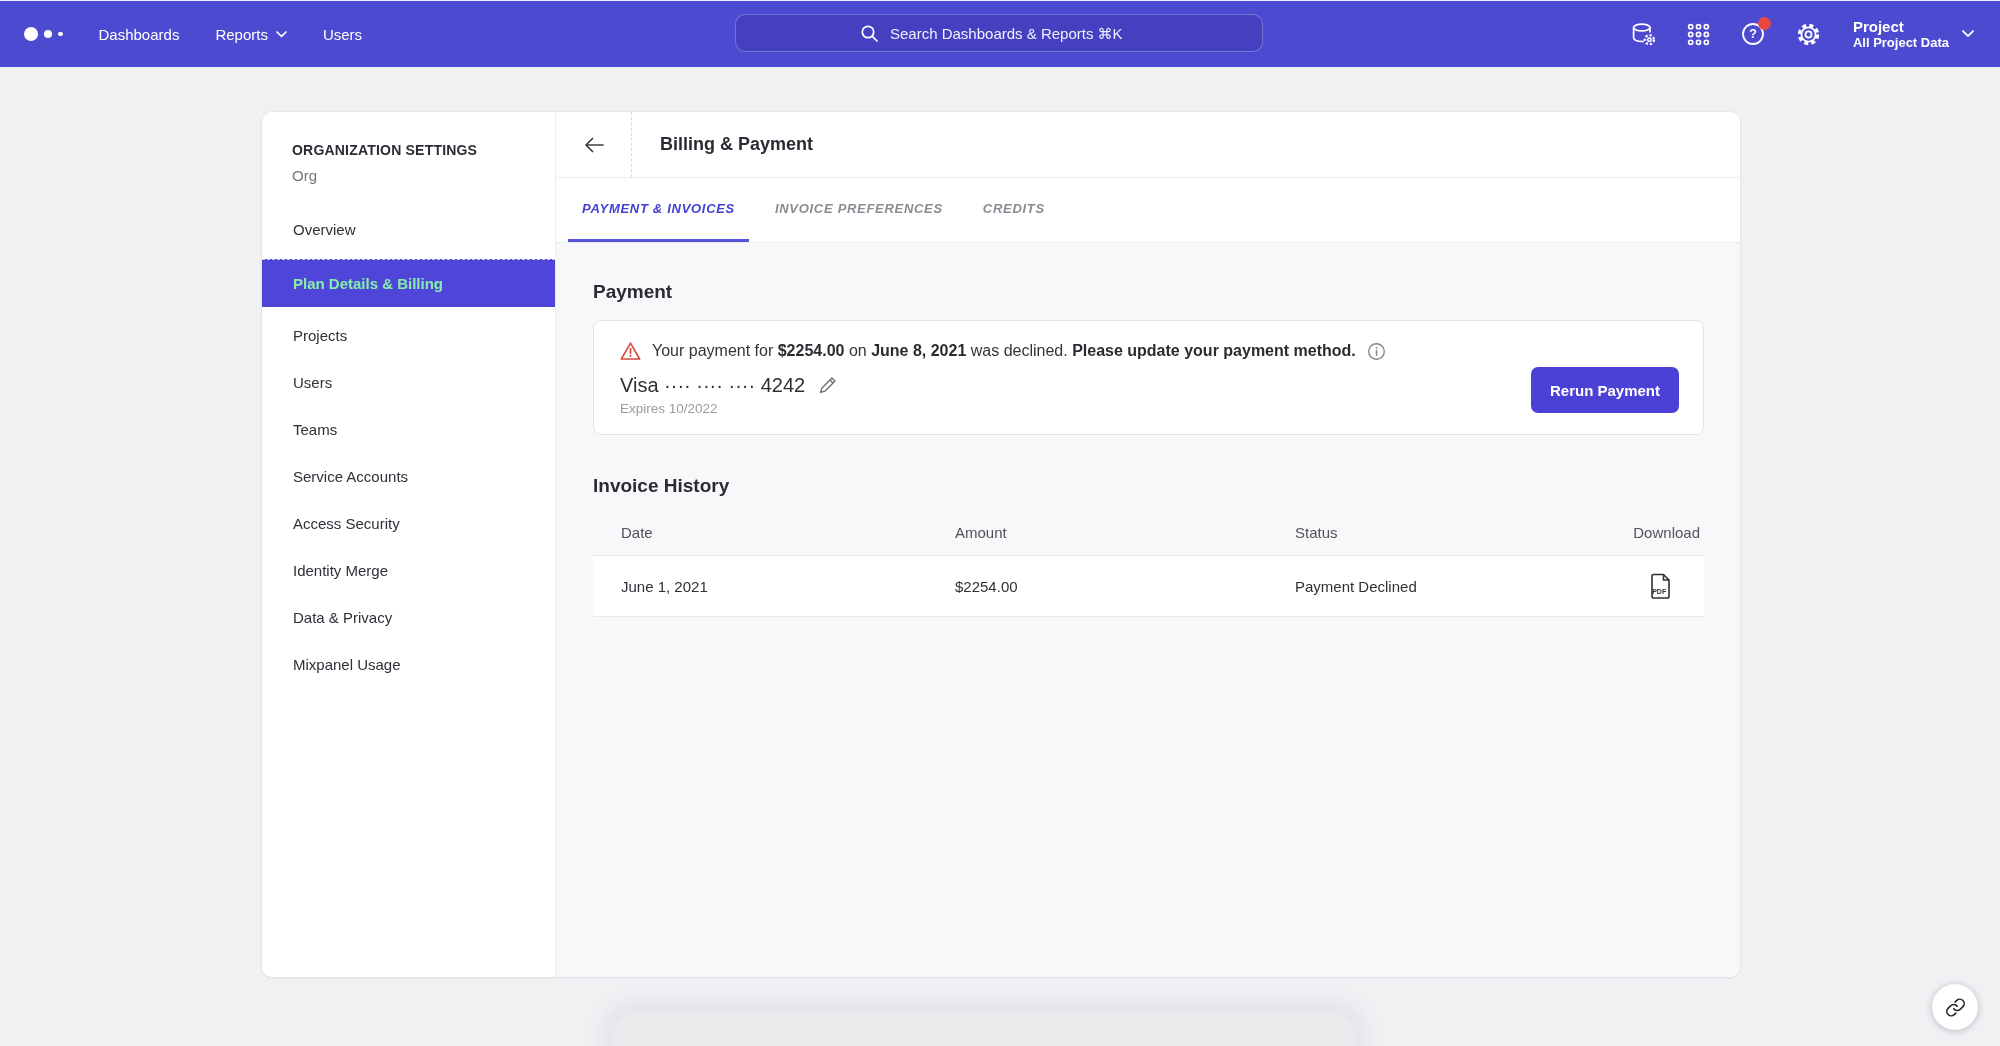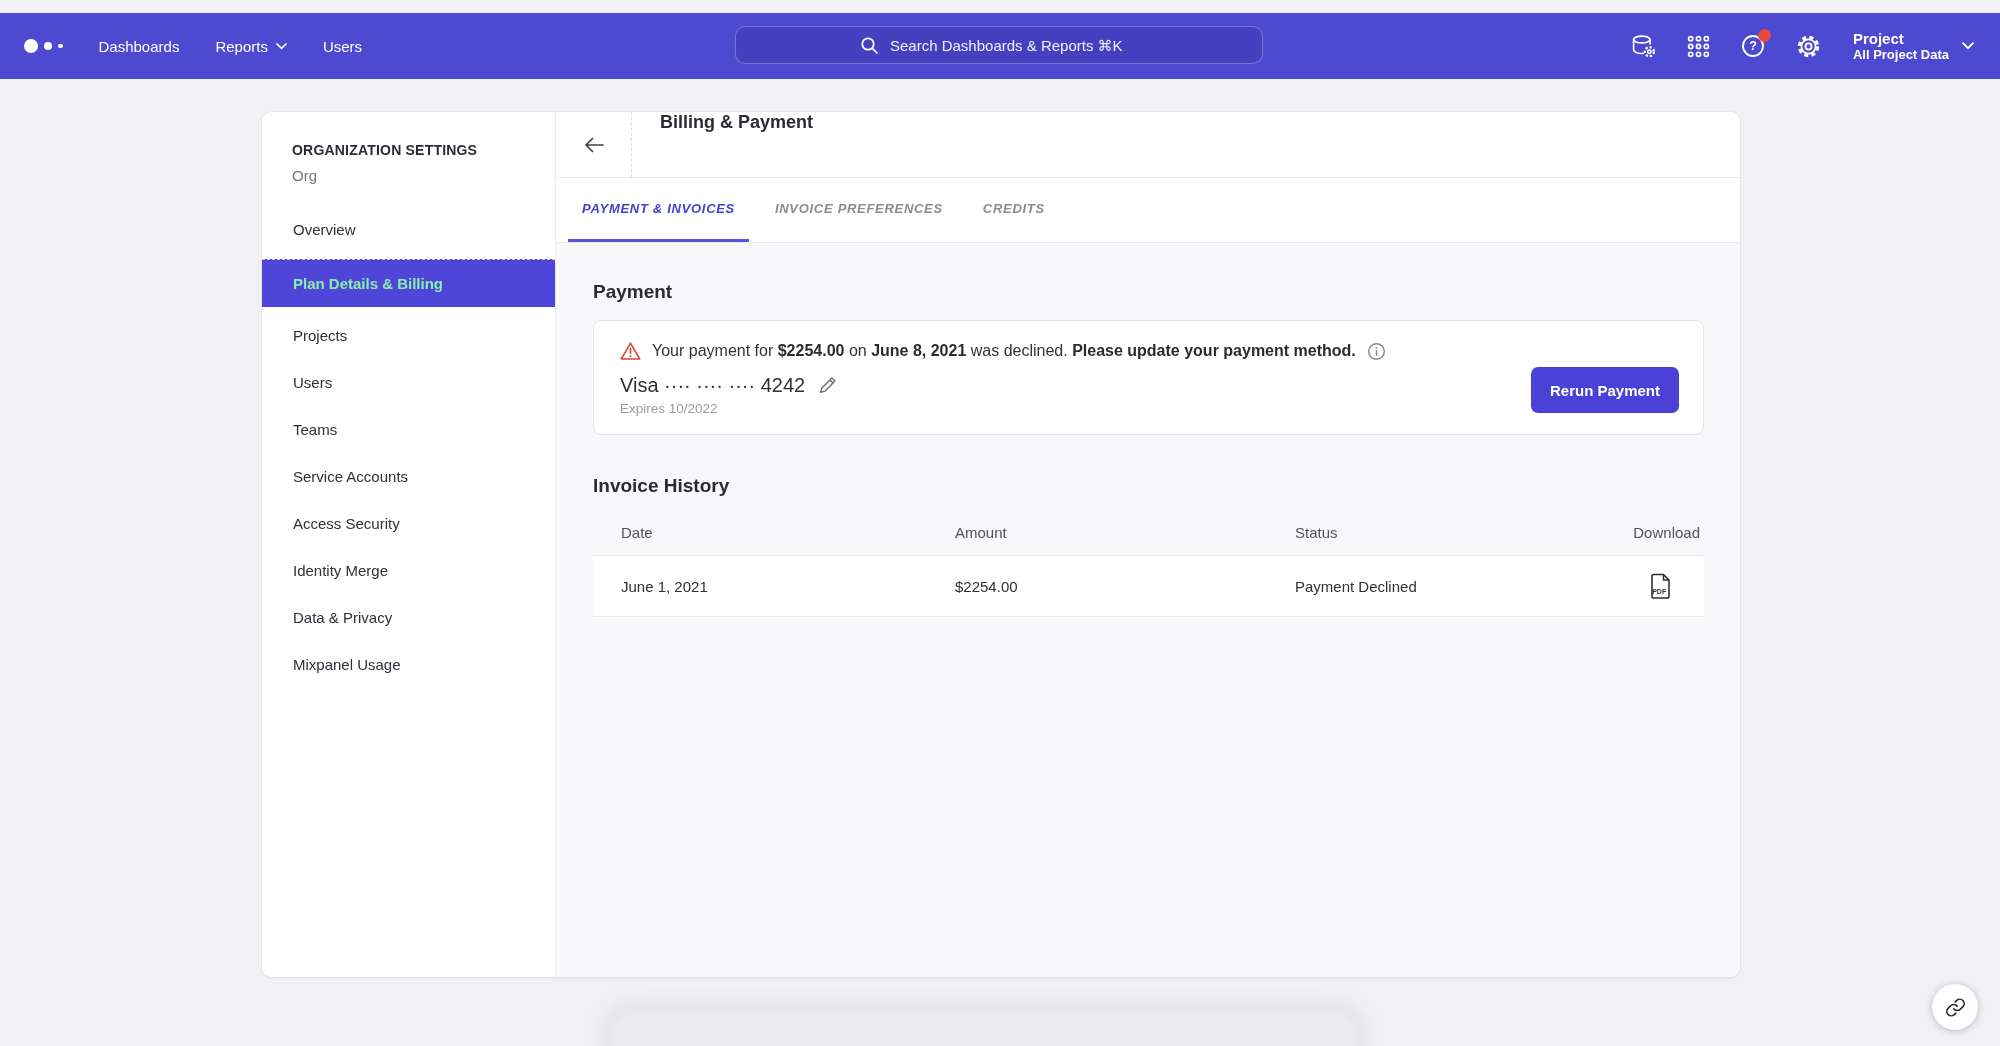--- a/index.html
+++ b/index.html
@@ -6,21 +6,21 @@
   html,body { margin:0; padding:0; }
   body {
     width:2000px; height:1046px; position:relative; overflow:hidden;
     background:#f1f1f4; font-family:"Liberation Sans", sans-serif;
     -webkit-font-smoothing:antialiased;
   }
   svg { display:block; }
 
   
   .topnav {
-    position:absolute; top:13px; left:0; width:2000px; height:66px;
+    position:absolute; top:1px; left:0; width:2000px; height:66px;
     background:#4c4ad0; color:#fff; display:flex; align-items:center;
   }
   .logo { margin-left:24px; display:flex; align-items:center; gap:6px; }
   .logo .d1 { width:14px;height:14px;border-radius:50%;background:#fff; }
   .logo .d2 { width:8px;height:8px;border-radius:50%;background:#fff; }
   .logo .d3 { width:4.5px;height:4.5px;border-radius:50%;background:#fff; }
   .nav-item {
     margin-left:36px; font-size:15px; font-weight:500; color:#fff;
     display:flex; align-items:center; gap:8px; cursor:pointer; white-space:nowrap;
   }
@@ -66,21 +66,21 @@
   }
   .side-item.selected {
     height:48px; margin:6px 0 5px 0; background:#4f45d8; color:#86efac; font-weight:700;
     border-top:1px dashed #cdcdd8;
   }
 
   
   .content { flex:1; display:flex; flex-direction:column; background:#f8f8fa; min-width:0; }
   .content-header {
     height:66px; flex-shrink:0; background:#fff; border-bottom:1px solid #ececf0;
-    display:flex; align-items:flex-start;
+    display:flex; align-items:center;
   }
   .back-cell {
     width:76px; height:100%; display:flex; align-items:center; justify-content:center;
     border-right:1px dashed #d9d9e0; cursor:pointer;
   }
   .page-title { margin-left:28px; font-size:18px; font-weight:700; color:#2b2b33; }
 
   .tabs {
     height:65px; flex-shrink:0; background:#fff; border-bottom:1px solid #ececf0;
     display:flex; align-items:stretch; padding-left:12px;font-style:italic;

